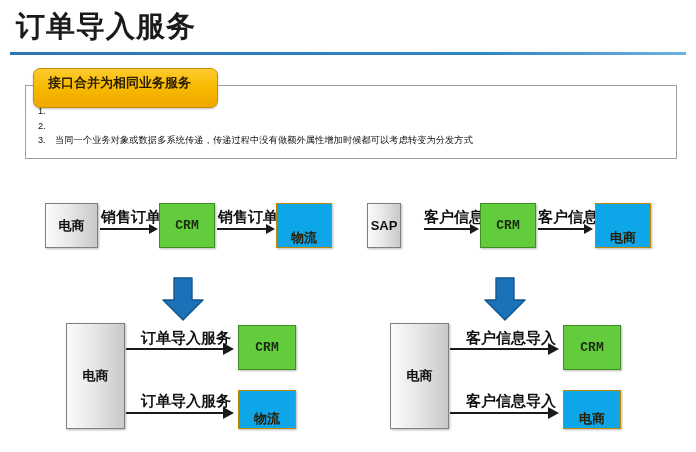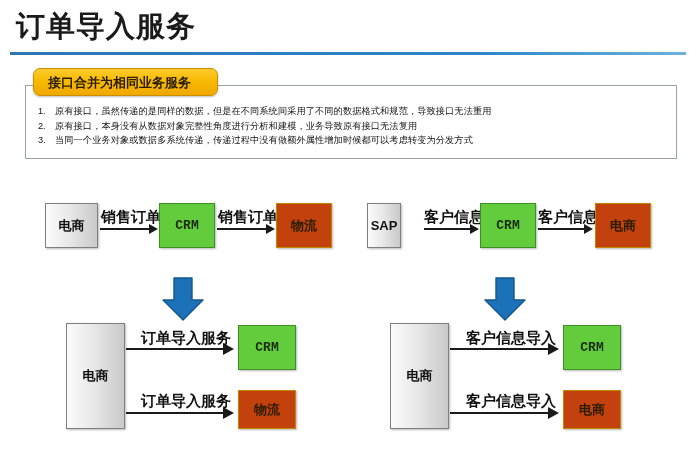--- a/index.html
+++ b/index.html
@@ -28,21 +28,21 @@
 
   
   .panel{
     position:absolute;left:25px;top:85px;width:652px;height:74px;
     border:1px solid #9aa0a6;
     background:#ffffff;
     box-sizing:border-box;
   }
   .panel-tab{
     position:absolute;left:33px;top:68px;
-    width:185px;height:28px;
+    width:185px;height:40px;
     background:linear-gradient(to bottom,#fecb2e 0%,#f7b900 48%,#f0a800 100%);
     border:1px solid #c98f00;
     border-radius:7px;
     box-sizing:border-box;
     box-shadow:0 1px 2px rgba(0,0,0,.25);
   }
   .panel-tab span{
     display:block;
     font-size:13px;font-weight:bold;
     color:#2b1d00;
@@ -78,23 +78,24 @@
     background:linear-gradient(to right,#fbfbfb 0%,#e8e8e8 45%,#c9c9c9 100%);
     color:#111;
   }
   .box.green{
     background:#62cc3d;
     border:1px solid #3f8f25;
     color:#1b2a10;
     font-family:Liberation Mono, monospace;
   }
   .box.orange{
-    background:#c2410c;
+    background:#0ea5e9;
     border:1px solid #c08a00;
     color:#2b1d00;
+    align-items:flex-end;
   }
 
   
   .conn{position:absolute;height:10px;}
   .conn .line{
     position:absolute;left:0;top:4px;height:1.6px;background:#1a1a1a;
     width:calc(100% - 8px);
   }
   .conn .head{
     position:absolute;right:0;top:0px;
@@ -131,25 +132,23 @@
   <div class="title-rule"></div>
 
   <div class="panel"></div>
   <div class="panel-tab">
     <span>接口合并为相同业务服务</span>
   </div>
 
   <div class="bullets">
     <div class="bullet">
       <span class="num">1.</span>
-      <span class="txt">原有接口，虽然传递的是同样的数据，但是在不同系统间采用了不同的数据格式和规范，导致接口无法重用</span>
     </div>
     <div class="bullet">
       <span class="num">2.</span>
-      <span class="txt">原有接口，本身没有从数据对象完整性角度进行分析和建模，业务导致原有接口无法复用</span>
     </div>
     <div class="bullet">
       <span class="num">3.</span>
       <span class="txt">当同一个业务对象或数据多系统传递，传递过程中没有做额外属性增加时候都可以考虑转变为分发方式</span>
     </div>
   </div>
 
   <div class="box gray" style="left:45px;top:203px;width:53px;height:45px;">
     <span>电商</span>
   </div>

